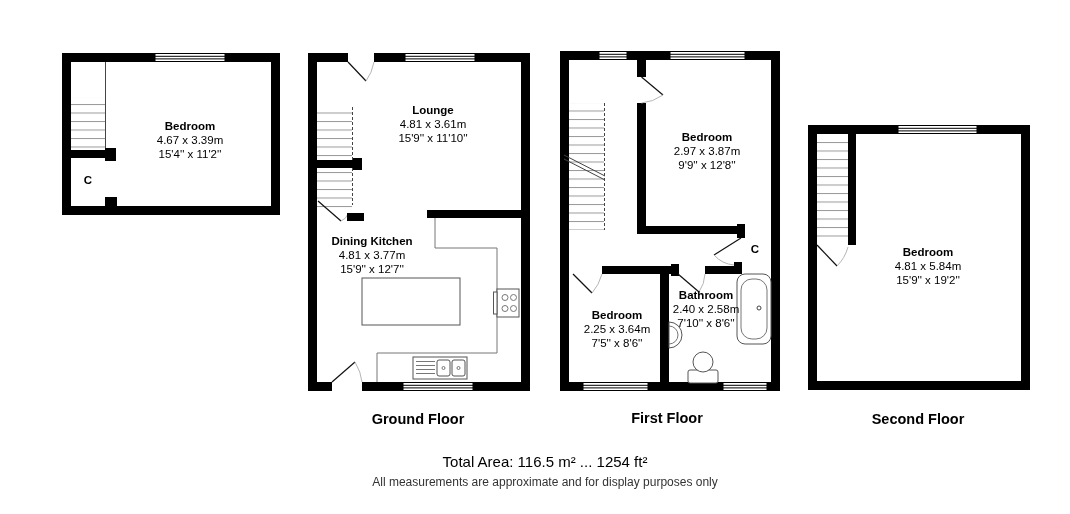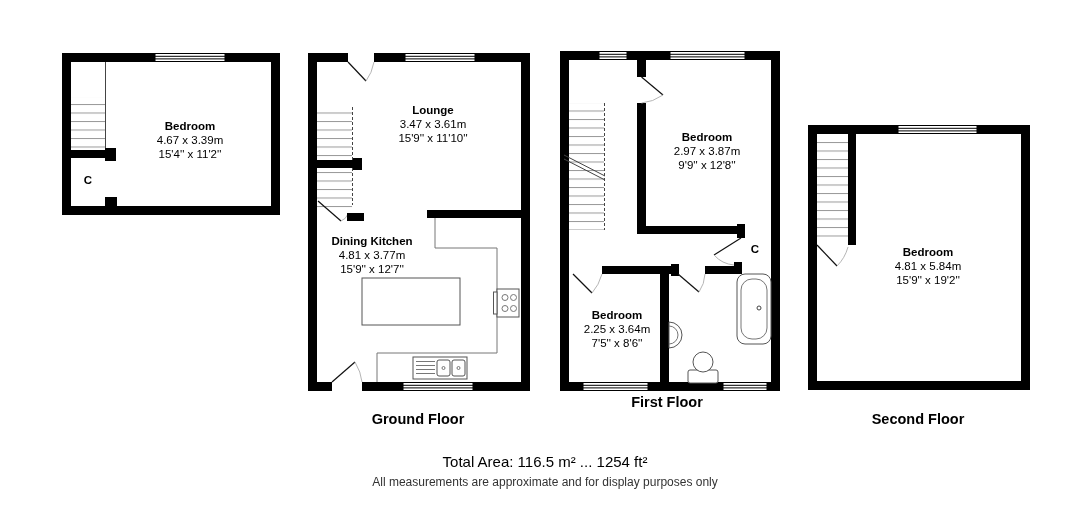--- a/index.html
+++ b/index.html
@@ -211,21 +211,21 @@
   </svg>
 
   <div class="room-label" style="left:190px;top:119px">
     <span class="room-name">Bedroom</span>
     <span>4.67 x 3.39m</span>
     <span>15'4'' x 11'2''</span>
   </div>
 
   <div class="room-label" style="left:433px;top:103px">
     <span class="room-name">Lounge</span>
-    <span>3.47 x 3.61m</span>
+    <span>4.81 x 3.61m</span>
     <span>15'9'' x 11'10''</span>
   </div>
 
   <div class="room-label" style="left:372px;top:234px">
     <span class="room-name">Dining Kitchen</span>
     <span>4.81 x 3.77m</span>
     <span>15'9'' x 12'7''</span>
   </div>
 
   <div class="room-label" style="left:707px;top:130px">
@@ -233,30 +233,35 @@
     <span>2.97 x 3.87m</span>
     <span>9'9'' x 12'8''</span>
   </div>
 
   <div class="room-label" style="left:617px;top:308px">
     <span class="room-name">Bedroom</span>
     <span>2.25 x 3.64m</span>
     <span>7'5'' x 8'6''</span>
   </div>
 
+  <div class="room-label" style="left:706px;top:288px">
+    <span class="room-name">Bathroom</span>
+    <span>2.40 x 2.58m</span>
+    <span>7'10'' x 8'6''</span>
+  </div>
 
   <div class="room-label" style="left:928px;top:245px">
     <span class="room-name">Bedroom</span>
     <span>4.81 x 5.84m</span>
     <span>15'9'' x 19'2''</span>
   </div>
 
   <div class="cupboard-label" style="left:88px;top:180px">C</div>
   <div class="cupboard-label" style="left:755px;top:249px">C</div>
 
   <div class="floor-label" style="left:418px;top:411px">Ground Floor</div>
-  <div class="floor-label" style="left:667px;top:394px">First Floor</div>
+  <div class="floor-label" style="left:667px;top:410px">First Floor</div>
   <div class="floor-label" style="left:918px;top:411px">Second Floor</div>
 
   <div class="total-area" style="left:545px;top:453px">Total Area: 116.5 m² ... 1254 ft²</div>
   <div class="disclaimer" style="left:545px;top:475px">All measurements are approximate and for display purposes only</div>
 
 </div>
 
 </body></html>

